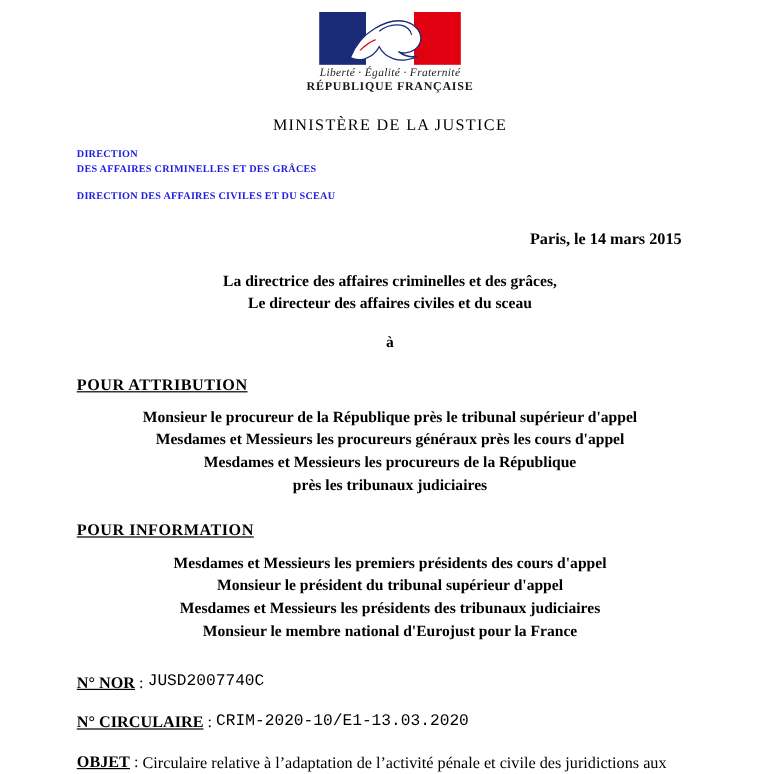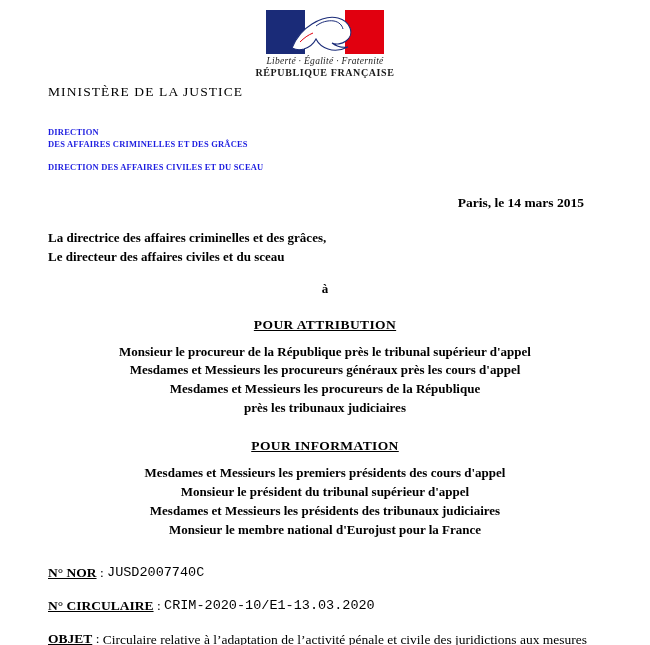--- a/index.html
+++ b/index.html
@@ -12,21 +12,21 @@
     height: 645px;
     font-family: "Liberation Serif", serif;
     color: #000000;
     overflow: hidden;
     position: relative;
   }
   .page {
     width: 650px;
     height: 507px;
     box-sizing: border-box;
-    padding: 0 48px;
+    padding: 0 64px;
     position: relative;
   }
 
   
   .emblem-wrap {
     display: flex;
     flex-direction: column;
     align-items: center;
     padding-top: 10px;
   }
@@ -67,30 +67,30 @@
     font-family: "Liberation Serif", serif;
     font-weight: bold;
     font-size: 10px;
     letter-spacing: 0.6px;
     color: #1a1a1a;
     margin-top: 1px;
   }
 
   
   .ministere {
-    text-align: left;
+    text-align: center;
     font-size: 13.5px;
     letter-spacing: 1.1px;
-    margin-top: 6px;
+    margin-top: 18px;
     color: #000;
   }
 
   
   .directions {
-    margin-top: 26px;
+    margin-top: 10px;
     color: #1d1de0;
     font-weight: bold;
     font-size: 9px;
     letter-spacing: 0.2px;
     line-height: 1.45;
   }
   .directions .d-line1 { font-size: 8.5px; }
   .directions .d-line2 { font-size: 8.5px; }
   .directions .d-block2 { margin-top: 10px; font-size: 8.5px; }
 
@@ -98,36 +98,36 @@
   .date-line {
     text-align: right;
     font-weight: bold;
     font-size: 13.5px;
     margin-top: 22px;
     padding-right: 18px;
   }
 
   
   .signataires {
-    text-align: left;
+    text-align: center;
     font-weight: bold;
     font-size: 13px;
     line-height: 1.45;
     margin-top: 18px;
   }
   .a-word {
     text-align: center;
     font-weight: bold;
     font-size: 13px;
     margin-top: 14px;
   }
 
   
   .section-head {
-    text-align: center;
+    text-align: left;
     font-weight: bold;
     font-size: 13.5px;
     text-decoration: underline;
     margin-top: 20px;
     letter-spacing: 0.4px;
   }
   .recipients {
     text-align: center;
     font-weight: bold;
     font-size: 13px;

